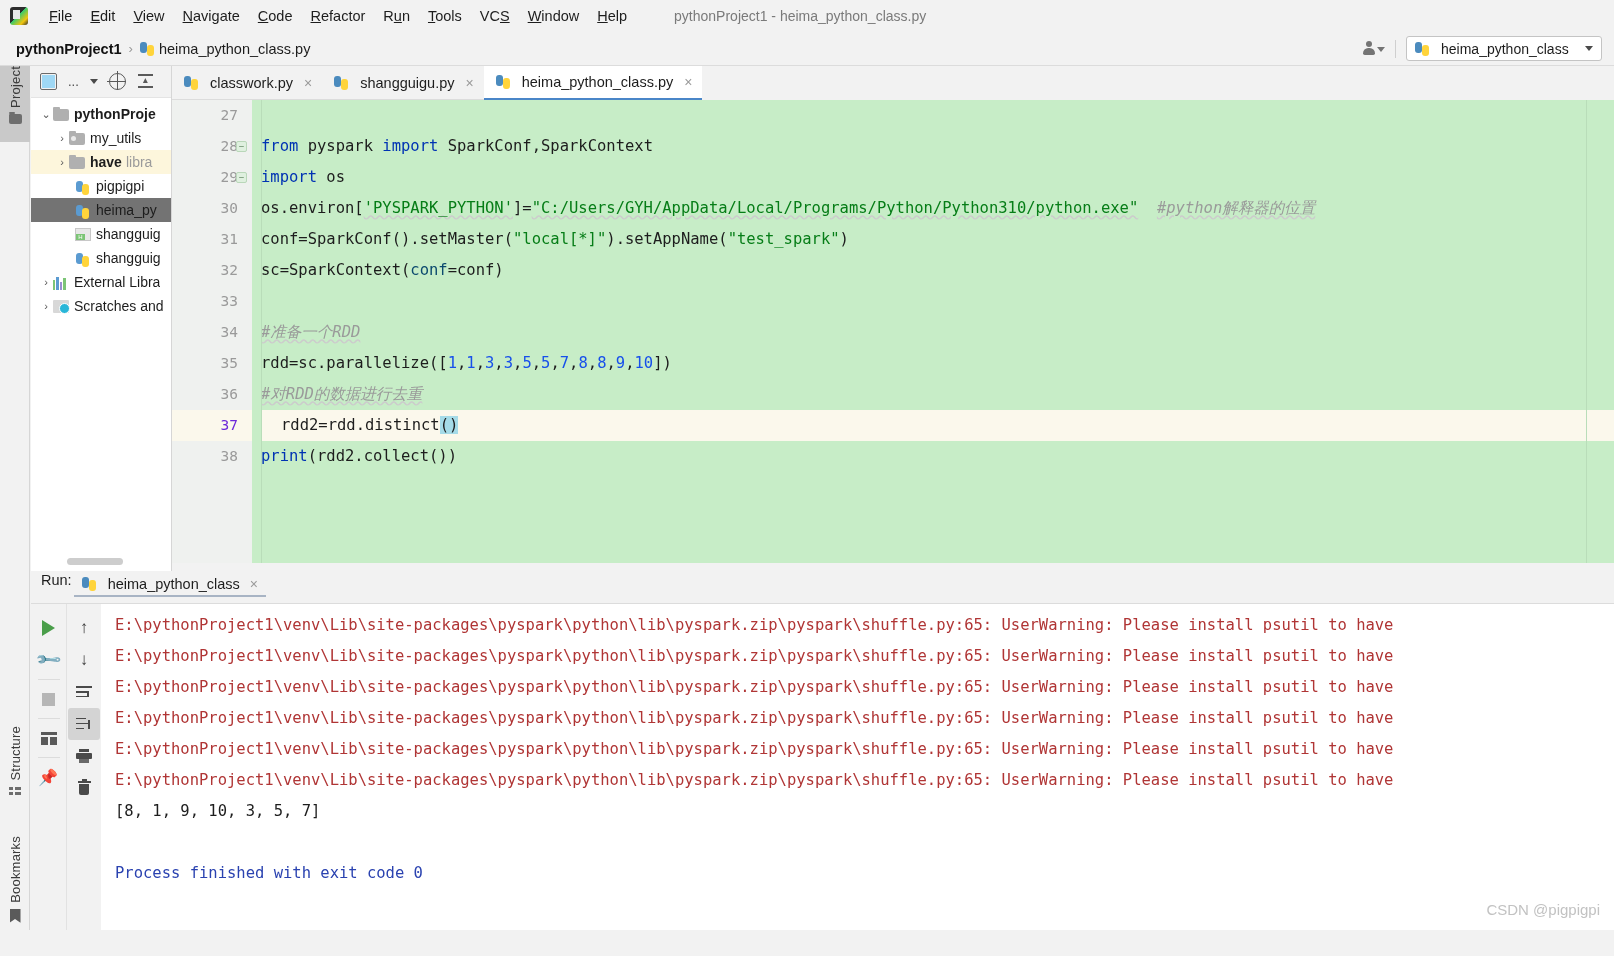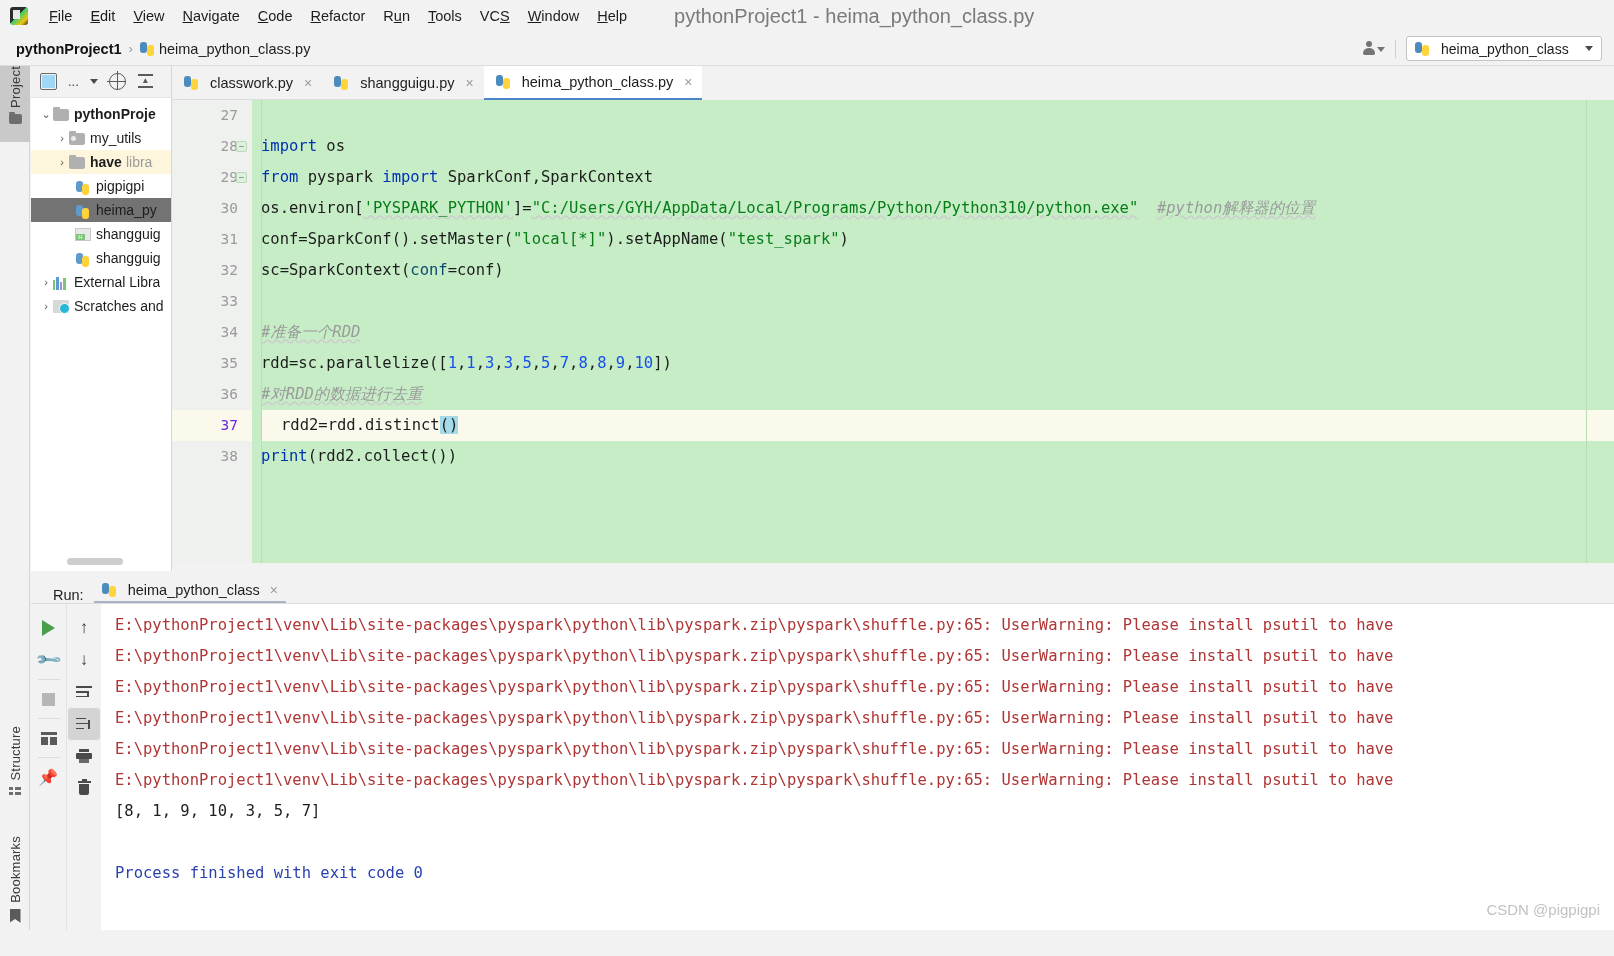--- a/index.html
+++ b/index.html
@@ -24,21 +24,21 @@
   }
   .ide-logo::after {
     content: ""; position: absolute; left: 3px; top: 3px; width: 7px; height: 9px;
     background: #e8e8e8; font-size: 6px;
   }
   .menu-item {
     font-size: 14.5px; color: #1d1d1d; padding: 3px 9px; cursor: default; white-space: nowrap;
   }
   .menu-item .mn { text-decoration: underline; }
   .win-title {
-    margin-left: 38px; font-size: 20px; color: #7a7a7a; white-space: nowrap;
+    margin-left: 38px; font-size: 14px; color: #7a7a7a; white-space: nowrap;
   }
 
   
   .navbar {
     position: absolute; left: 0; top: 32px; width: 1614px; height: 34px;
     background: #f2f2f2; border-bottom: 1px solid #dcdcdc;
     display: flex; align-items: center;
   }
   .crumb-root { margin-left: 16px; font-size: 14.5px; font-weight: bold; color: #111; }
   .crumb-sep { margin: 0 7px; font-size: 13px; color: #9a9a9a; }
@@ -200,22 +200,22 @@
   .guideline {
     position: absolute; top: 0; bottom: 0; width: 1px; background: #b9ddb9;
   }
 
   
   .run-pane {
     position: absolute; left: 31px; top: 572px; width: 1583px; height: 384px;
     background: #ffffff;
   }
   .run-header {
-    height: 32px; background: #f2f2f2; display: flex; align-items: flex-end;
-    border-bottom: 1px solid #dcdcdc; padding-left: 22px; gap: 10px;
+    height: 32px; background: #f2f2f2; display: flex; align-items: flex-start;
+    border-bottom: 1px solid #dcdcdc; padding-left: 10px; gap: 2px;
   }
   .run-label { font-size: 14.5px; color: #1d1d1d; }
   .run-tab {
     display: flex; align-items: center; gap: 7px; font-size: 14.5px; color: #1d1d1d;
     padding: 4px 8px 3px 8px; border-bottom: 2px solid #a8b4c4; cursor: default;
   }
   .run-tab .x { color: #9a9a9a; font-size: 14px; margin-left: 3px; }
 
   .run-body { display: flex; height: 352px; }
   .run-tools { width: 70px; flex: 0 0 70px; background: #f2f2f2; display: flex; }
@@ -464,23 +464,23 @@
           <span class="foldmark" style="top:72px;">−</span>
         </div>
       </div>
 
       <div class="code">
         <div class="guideline" style="left:9px;"></div>
         <div class="guideline" style="left:1334px;"></div>
 
         <div class="cl">&nbsp;</div>
 
+        <div class="cl"><span class="kw">from</span> pyspark <span class="kw">import</span> SparkConf,SparkContext</div>
+
         <div class="cl"><span class="kw">import</span> os</div>
-
-        <div class="cl"><span class="kw">from</span> pyspark <span class="kw">import</span> SparkConf,SparkContext</div>
 
         <div class="cl">os.environ[<span class="str sq">'PYSPARK_PYTHON'</span>]=<span class="str sq">"C:/Users/GYH/AppData/Local/Programs/Python/Python310/python.exe"</span>  <span class="cmt sq">#python解释器的位置</span></div>
 
         <div class="cl">conf=SparkConf().setMaster(<span class="str">"local[*]"</span>).setAppName(<span class="str">"test_spark"</span>)</div>
 
         <div class="cl">sc=SparkContext(<span class="named">conf</span>=conf)</div>
 
         <div class="cl">&nbsp;</div>
 
         <div class="cl"><span class="cmt sq">#准备一个RDD</span></div>

